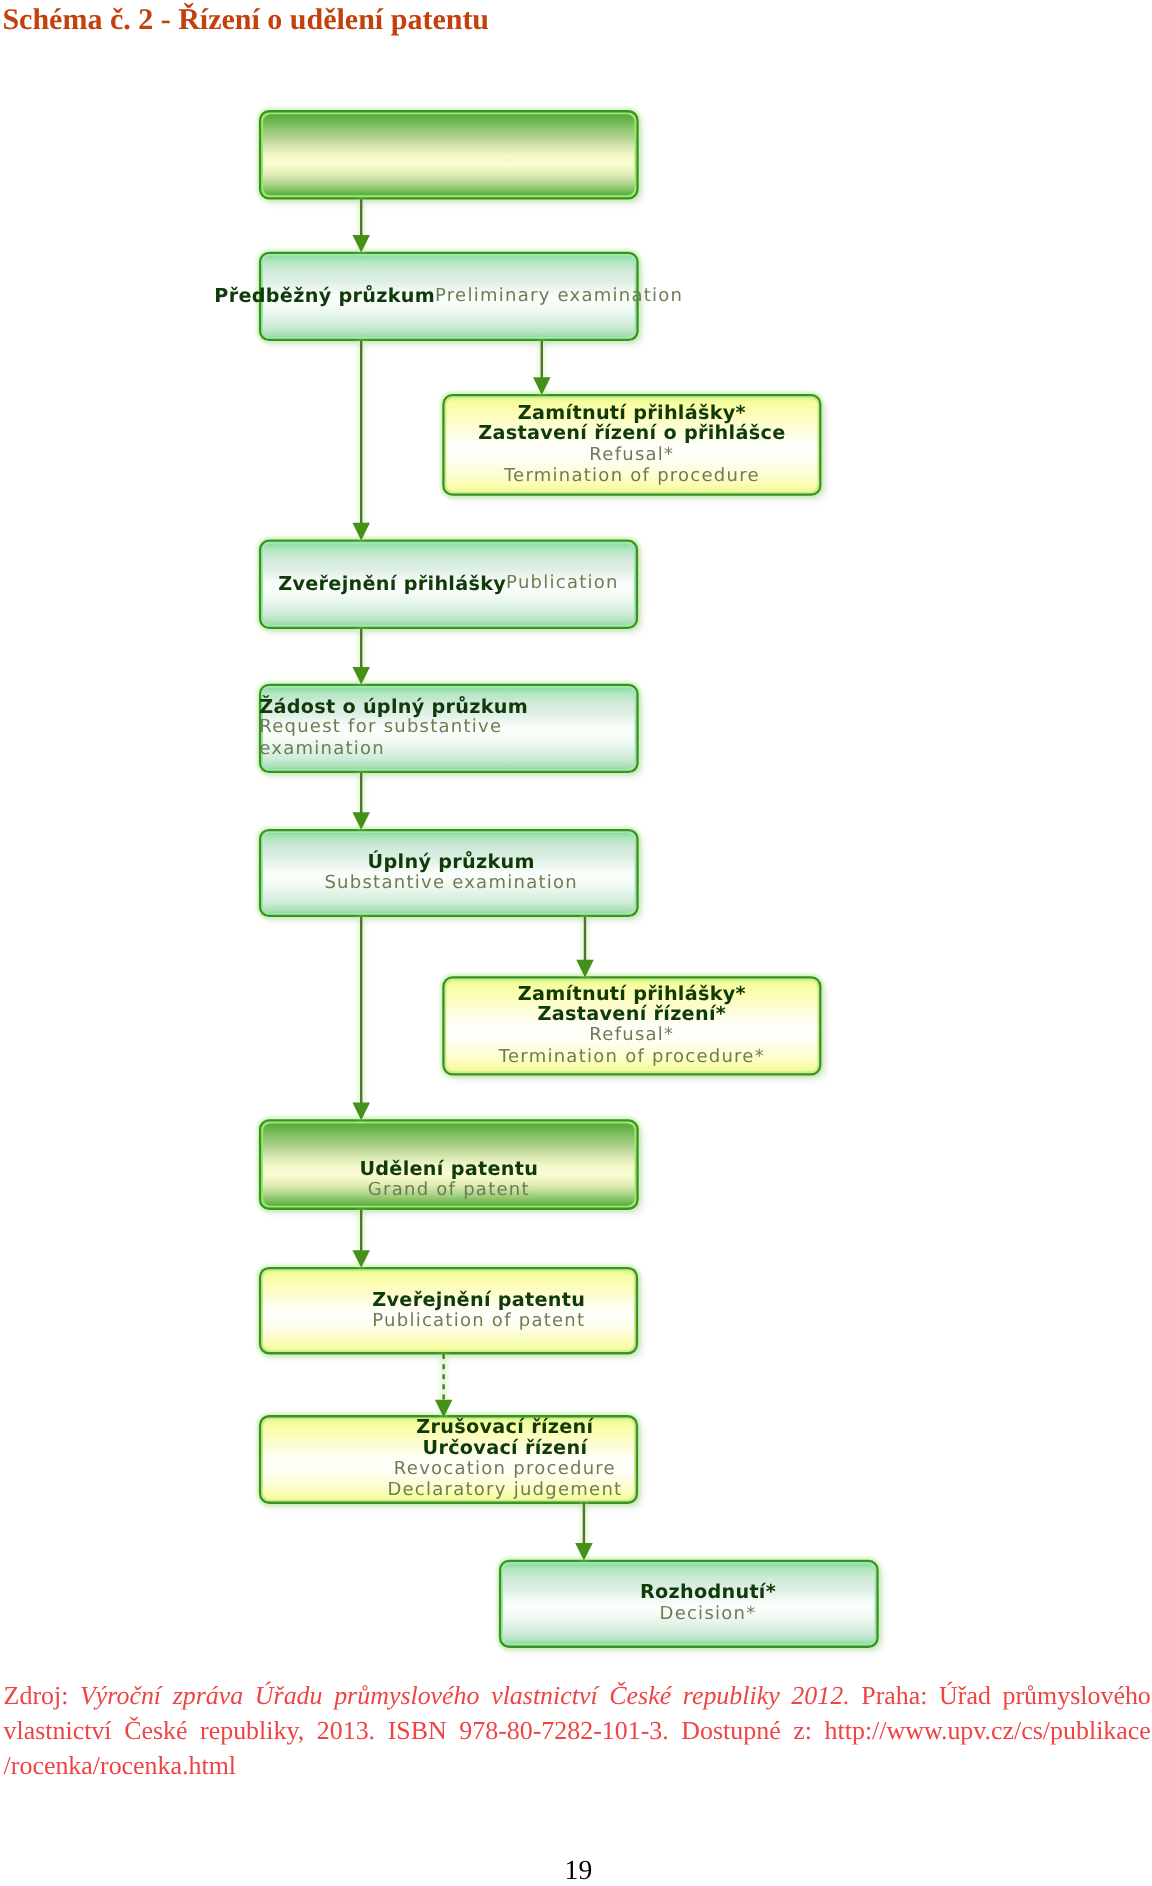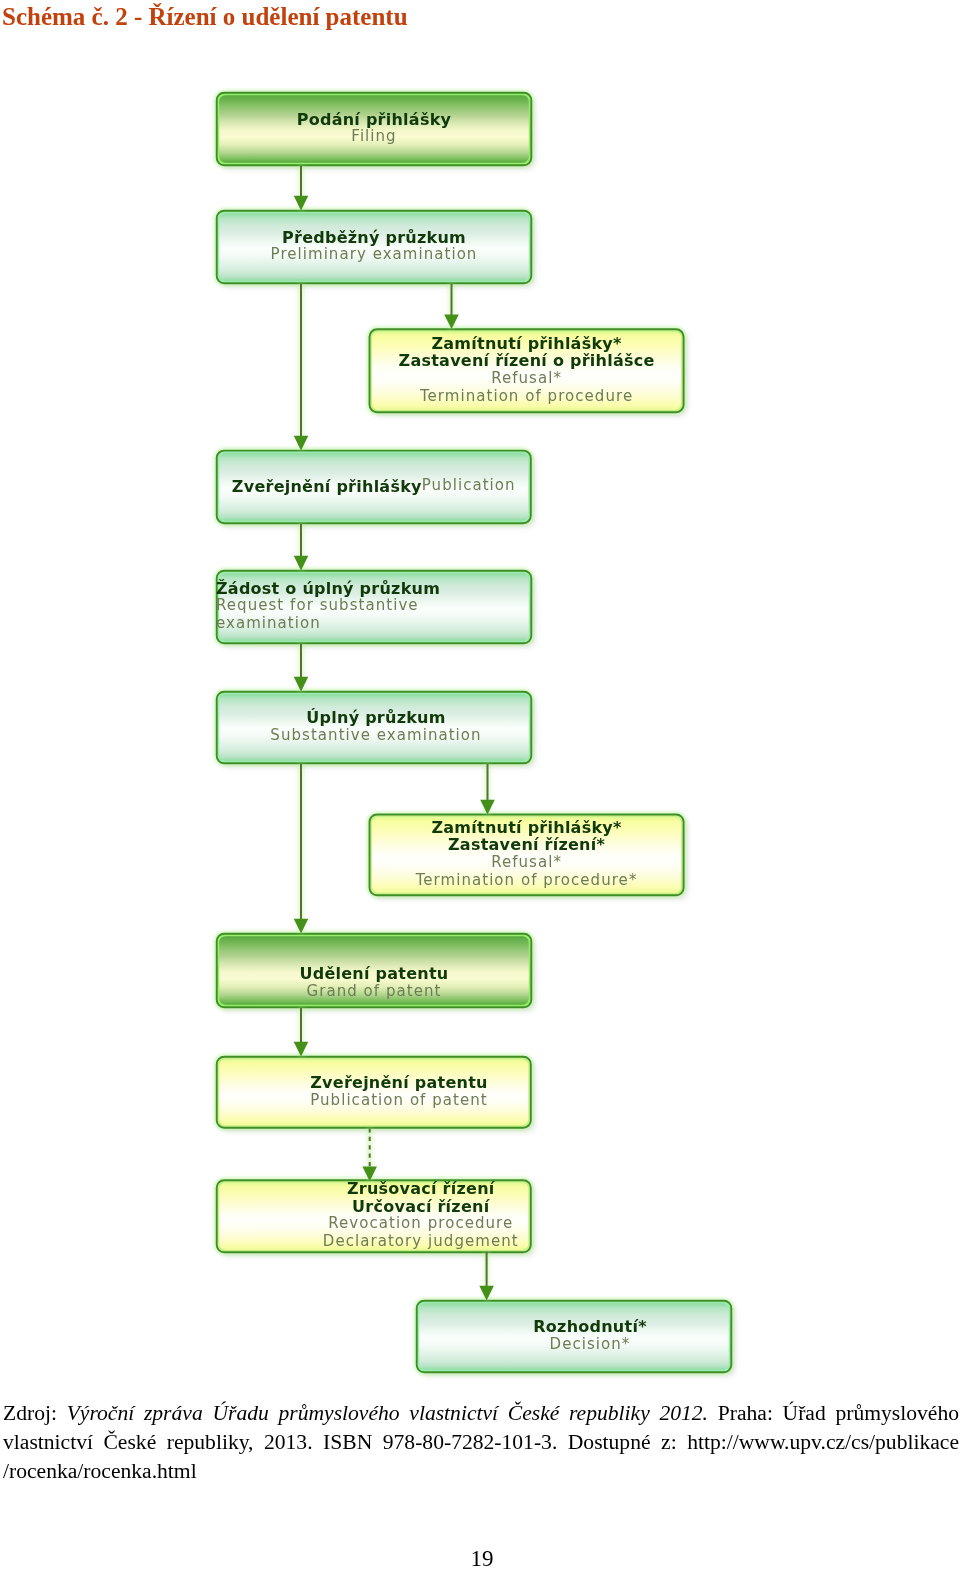--- a/index.html
+++ b/index.html
@@ -8,21 +8,21 @@
   #page-title{position:absolute;left:2px;top:2px;opacity:0.999;font-size:25px;font-weight:bold;
               font-family:"Liberation Serif",serif;color:#c2410c;line-height:30px;}
   #flow{position:absolute;left:0;top:0;width:960px;height:1400px;}
   #flow svg{display:block;}
   .lbl{position:absolute;text-align:center;pointer-events:none;opacity:0.999;}
   .cz{font-family:"DejaVu Sans",sans-serif;font-weight:bold;color:#113a0b;
       font-size:16px;line-height:17.6px;letter-spacing:0.25px;white-space:nowrap;}
   .en{font-family:"DejaVu Sans",sans-serif;font-weight:400;color:#6e7c54;
       font-size:15px;line-height:17.9px;letter-spacing:1.05px;white-space:nowrap;}
   #footer{position:absolute;left:3px;top:1399px;opacity:0.999;width:956px;font-size:21.6px;
-          line-height:29px;color:#000000;text-align:justify;word-break:break-word;}
+          line-height:29px;color:#ef4444;text-align:justify;word-break:break-word;}
   #footer i{font-style:italic;}
   #footer span.u{word-break:normal;}
   #pageno{position:absolute;left:0;top:1546px;opacity:0.999;width:964px;text-align:center;font-size:23px;}
 </style>
 </head>
 <body>
 
 <div id="page-title">Schéma č. 2 - Řízení o udělení patentu</div>
 <div id="flow">
     <svg width="960" height="1400" viewBox="0 0 960 1400">
@@ -190,25 +190,21 @@
         <line x1="301" y1="1008" x2="301" y2="1045.3" stroke="#55722e" stroke-width="2"></line>
         <path d="M293.7,1041.8 L308.3,1041.8 L301,1056.5 Z" fill="#459018"></path>
         <line x1="369.7" y1="1128.4" x2="369.7" y2="1180.7" stroke="#b9f29a" stroke-width="5" opacity="0.55" filter="url(#lineglow)"></line>
         <line x1="369.7" y1="1128.4" x2="369.7" y2="1170" stroke="#55722e" stroke-width="2" stroke-dasharray="4.2 4.2"></line>
         <path d="M362.4,1166.5 L377,1166.5 L369.7,1181.2 Z" fill="#459018"></path>
         <line x1="486.6" y1="1251.7" x2="486.6" y2="1300" stroke="#b9f29a" stroke-width="5" opacity="0.55" filter="url(#lineglow)"></line>
         <line x1="486.6" y1="1251.7" x2="486.6" y2="1289.3" stroke="#55722e" stroke-width="2"></line>
         <path d="M479.3,1285.8 L493.90000000000003,1285.8 L486.6,1300.5 Z" fill="#459018"></path>
       </g>
     </svg>
-    <div class="lbl" style="left: 216px; top: 91.5px; width: 316px; height: 74px; display: flex; flex-direction: column; align-items: center; justify-content: center;">
-      <div class="cz">Podání přihlášky</div>
-      <div class="en">Filing</div>
-    </div>
-    <div class="lbl" style="left: 216px; top: 209.5px; width: 316px; height: 74px; display: flex; flex-direction: column; align-items: center; justify-content: center;">
+    <div class="lbl" style="left: 216px; top: 209.5px; width: 316px; height: 74px; display: flex; flex-direction: row; align-items: center; justify-content: center;">
       <div class="cz">Předběžný průzkum</div>
       <div class="en">Preliminary examination</div>
     </div>
     <div class="lbl" style="left: 368.8px; top: 328.1px; width: 315.5px; height: 84.3px; display: flex; flex-direction: column; align-items: center; justify-content: center;">
       <div class="cz">Zamítnutí přihlášky*</div>
       <div class="cz">Zastavení řízení o přihlášce</div>
       <div class="en">Refusal*</div>
       <div class="en">Termination of procedure</div>
     </div>
     <div class="lbl" style="left: 216px; top: 449.4px; width: 315.5px; height: 74px; display: flex; flex-direction: row; align-items: center; justify-content: center;">

